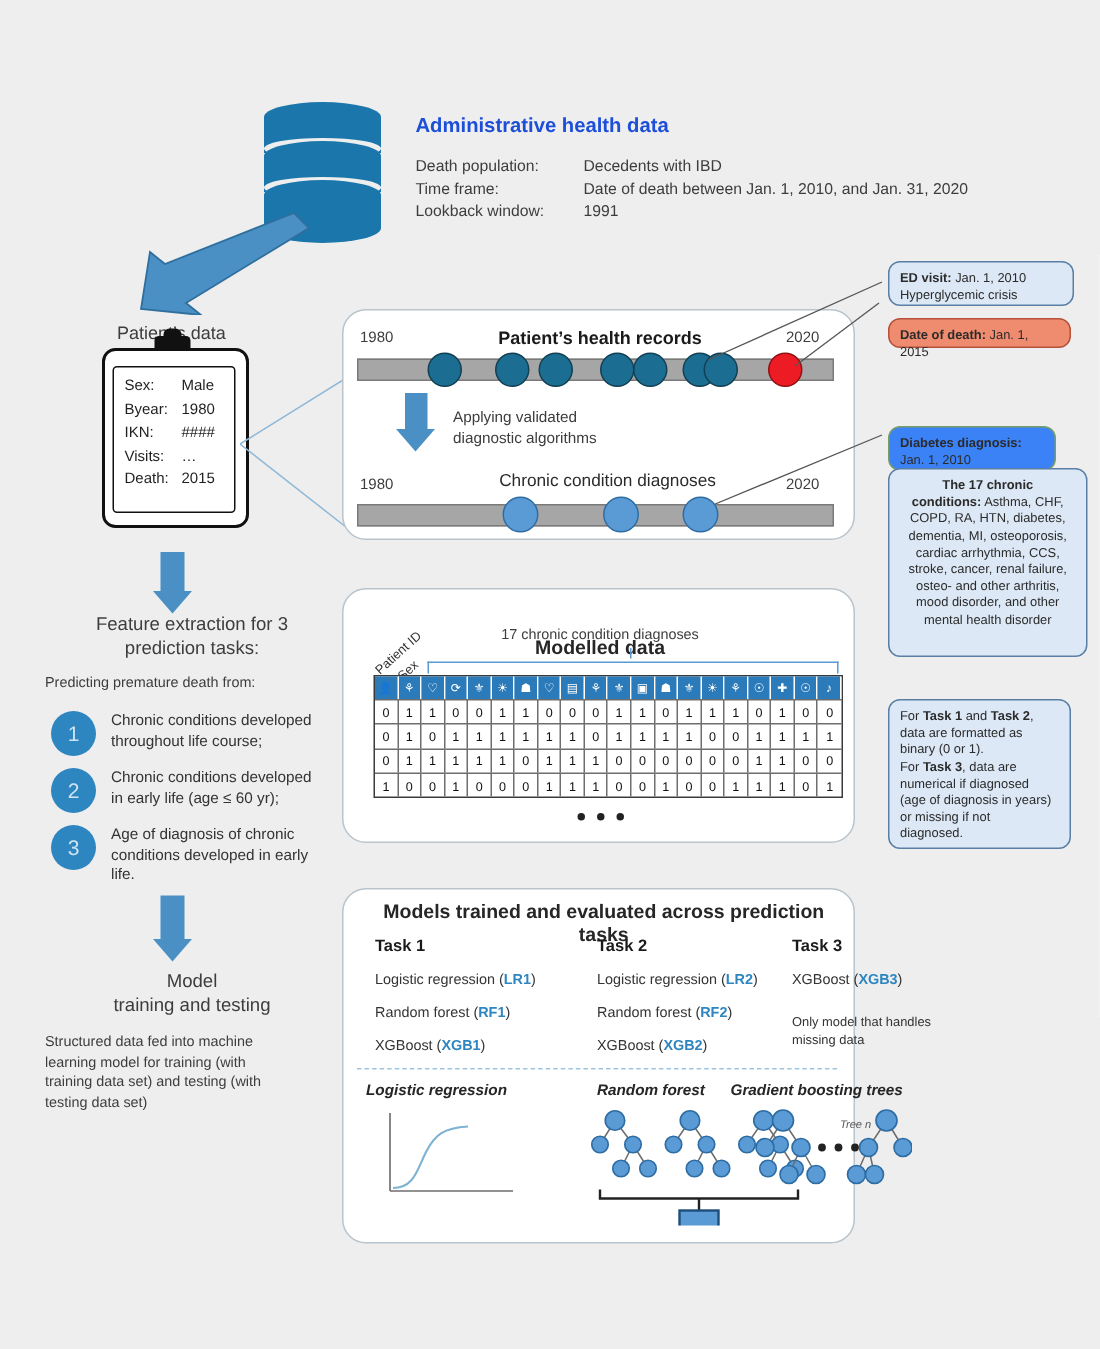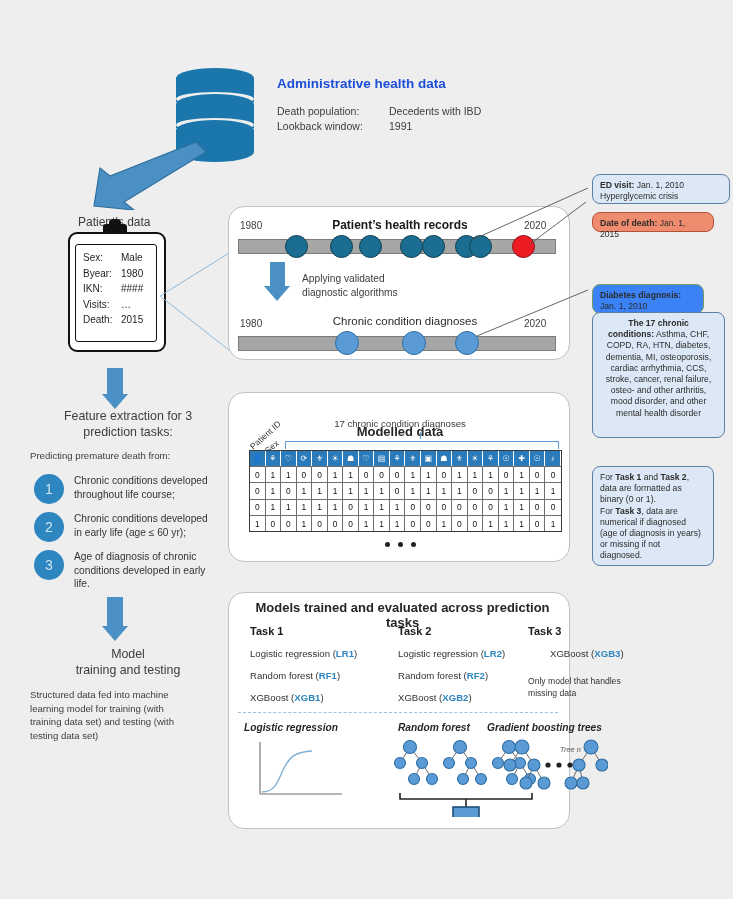--- a/index.html
+++ b/index.html
@@ -107,20 +107,24 @@
     <div class="cyl-top" style="top:74px;"></div>
   </div>
 
   <div id="hdr-title" class="abs">Administrative health data</div>
   <div id="hdr-rows" class="abs">
     <div class="hrow">
         <span class="hlbl">Death population:</span>
         <span>Decedents with IBD</span>
       </div>
     <div class="hrow">
+        <span class="hlbl">Time frame:</span>
+        <span>Date of death between Jan. 1, 2010, and Jan. 31, 2020</span>
+      </div>
+    <div class="hrow">
         <span class="hlbl">Lookback window:</span>
         <span>1991</span>
       </div>
   </div>
 
   <svg class="abs" style="left:78px;top:138px;" width="130" height="72">
     <defs></defs>
     <g>
       <polygon points="118,4 128,14 46,64 56,72 16,68 22,30 32,38" fill="#4a90c4" stroke="#2f6f9e" stroke-width="1.2"></polygon>
     </g>
@@ -201,21 +205,21 @@
 
   <div class="yr" style="left:240px;top:318px;">1980</div>
   <div class="abs" style="left:305px;top:315px;width:200px;text-align:center;font-size:11.5px;color:#2b2b2b;">Chronic condition diagnoses</div>
   <div class="yr" style="left:524px;top:318px;">2020</div>
 
   <div class="tl-bar" style="left:238px;top:336px;width:316px;"></div>
   <div class="dot dot-lt" style="left:335px;top:331px;width:22px;height:22px;"></div>
   <div class="dot dot-lt" style="left:402px;top:331px;width:22px;height:22px;"></div>
   <div class="dot dot-lt" style="left:455px;top:331px;width:22px;height:22px;"></div>
 
-  <div class="callout co-blue" style="left:592px;top:174px;width:138px;height:30px;">
+  <div class="callout co-blue" style="left:592px;top:174px;width:124px;height:30px;">
     <span class="bold">ED visit:</span>
     <span>Jan. 1, 2010</span><br>
     <span>Hyperglycemic crisis</span>
   </div>
 
   <div class="callout co-red" style="left:592px;top:212px;width:122px;height:20px;">
     <span class="bold">Date of death:</span>
     <span>Jan. 1, 2015</span>
   </div>
 
@@ -415,21 +419,21 @@
   <div class="mdl-line" style="left:250px;top:648px;"><span>Logistic regression (</span><span class="acc">LR1</span><span>)</span></div>
   <div class="mdl-line" style="left:250px;top:670px;"><span>Random forest (</span><span class="acc">RF1</span><span>)</span></div>
   <div class="mdl-line" style="left:250px;top:692px;"><span>XGBoost (</span><span class="acc">XGB1</span><span>)</span></div>
 
   <div class="task-h" style="left:398px;top:625px;">Task 2</div>
   <div class="mdl-line" style="left:398px;top:648px;"><span>Logistic regression (</span><span class="acc">LR2</span><span>)</span></div>
   <div class="mdl-line" style="left:398px;top:670px;"><span>Random forest (</span><span class="acc">RF2</span><span>)</span></div>
   <div class="mdl-line" style="left:398px;top:692px;"><span>XGBoost (</span><span class="acc">XGB2</span><span>)</span></div>
 
   <div class="task-h" style="left:528px;top:625px;">Task 3</div>
-  <div class="mdl-line" style="left:528px;top:648px;margin-left:22px;"><span>XGBoost (</span><span class="acc">XGB3</span><span>)</span></div>
+  <div class="mdl-line" style="left:528px;top:648px;"><span>XGBoost (</span><span class="acc">XGB3</span><span>)</span></div>
   <div class="abs" style="left:528px;top:676px;font-size:8.6px;color:#333;line-height:11.5px;">
     <div>Only model that handles</div>
     <div>missing data</div>
   </div>
 
   <div class="dashed" style="left:238px;top:712px;width:320px;"></div>
 
   <div class="m-cap" style="left:244px;top:722px;">Logistic regression</div>
   <div class="m-cap" style="left:398px;top:722px;">Random forest</div>
   <div class="m-cap" style="left:487px;top:722px;">Gradient boosting trees</div>

